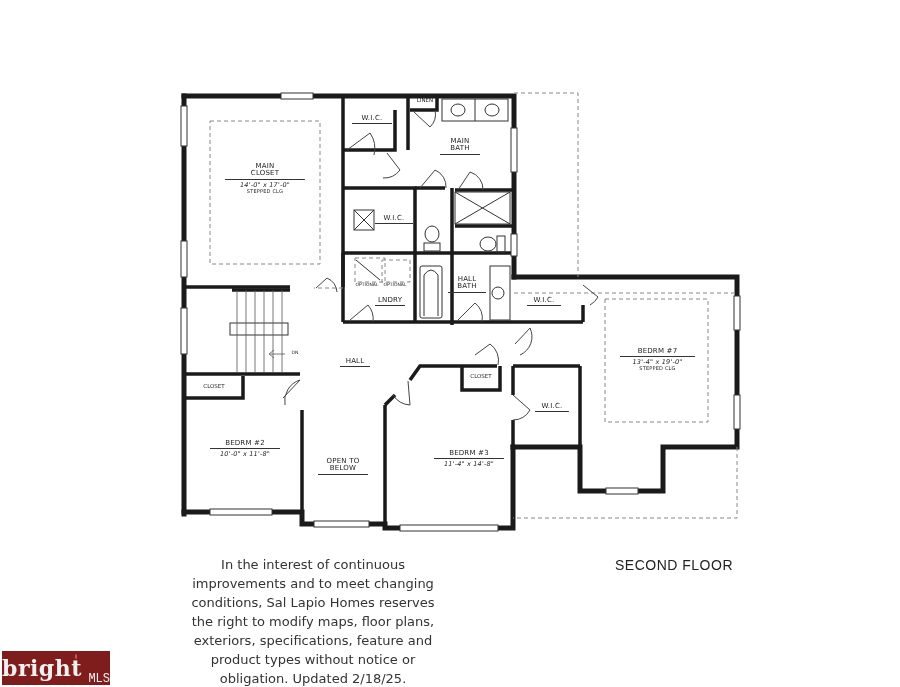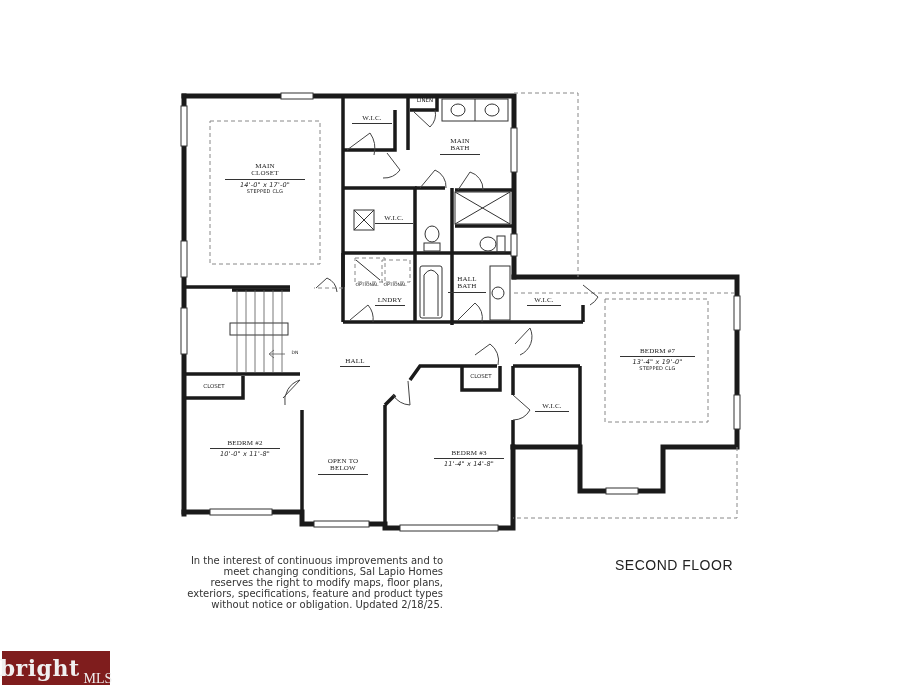--- a/index.html
+++ b/index.html
@@ -1,29 +1,29 @@
 <!DOCTYPE html>
 <html><head>
 <meta charset="utf-8">
 <style>
   html, body { margin:0; padding:0; background:#ffffff; }
   body { width:900px; height:687px; position:relative; overflow:hidden; font-family:"DejaVu Sans", sans-serif; }
   #plan { position:absolute; left:0; top:0; width:900px; height:687px; }
   .lbl { position:absolute; font-family:"DejaVu Sans", sans-serif; color:#222; text-align:center; line-height:1.05; }
   .room { font-size:7px; letter-spacing:0.2px; }
-  .room .name { display:block;font-family:Liberation Serif, serif; }
+  .room .name { display:block; }
   .room .name.ul { border-bottom:1px solid #333; padding-bottom:1px; margin-bottom:2px; }
   .room .dim { display:block; font-size:6.5px; font-style:italic; }
   .room .note { display:block; font-size:5px; }
   .small { font-size:5.5px; }
-  .disclaimer { position:absolute; left:183px; top:555px; width:260px; font-size:10px; line-height:11px; color:#333; text-align:right; }
+  .disclaimer { position:absolute; left:183px; top:555px; width:260px; font-size:13px; line-height:19px; color:#333; text-align:center; }
   .floor-title { position:absolute; left:615px; top:557px; font-size:14px; color:#222; letter-spacing:0.5px; font-family:"Liberation Sans", sans-serif; }
   .logo { position:absolute; left:2px; top:651px; width:108px; height:34px; background:#7f1d1d; display:flex; align-items:center; justify-content:center; }
   .logo .brand { color:#f0f0f0; font-family:"DejaVu Serif", serif; font-size:22px; font-weight:bold; letter-spacing:0.5px; }
-  .logo .mls { color:#eee; font-family:Liberation Serif, serif; font-size:14px; margin-left:4px; margin-top:22px; }
+  .logo .mls { color:#eee; font-family:Liberation Mono, monospace; font-size:12px; margin-left:4px; margin-top:22px; }
   .logo .dot { display:inline-block; width:5px; height:5px; background:#d9534f; border-radius:50%; position:relative; top:-12px; left:-7px; }
 </style>
 </head>
 <body>
 
 <svg id="plan" viewBox="0 0 900 687" xmlns="http://www.w3.org/2000/svg">
   <g fill="none" stroke="#1a1a1a" stroke-width="5" stroke-linecap="square">
 
     <polyline points="184,96 514,96 514,277"></polyline>
     <polyline points="184,96 184,514"></polyline>

